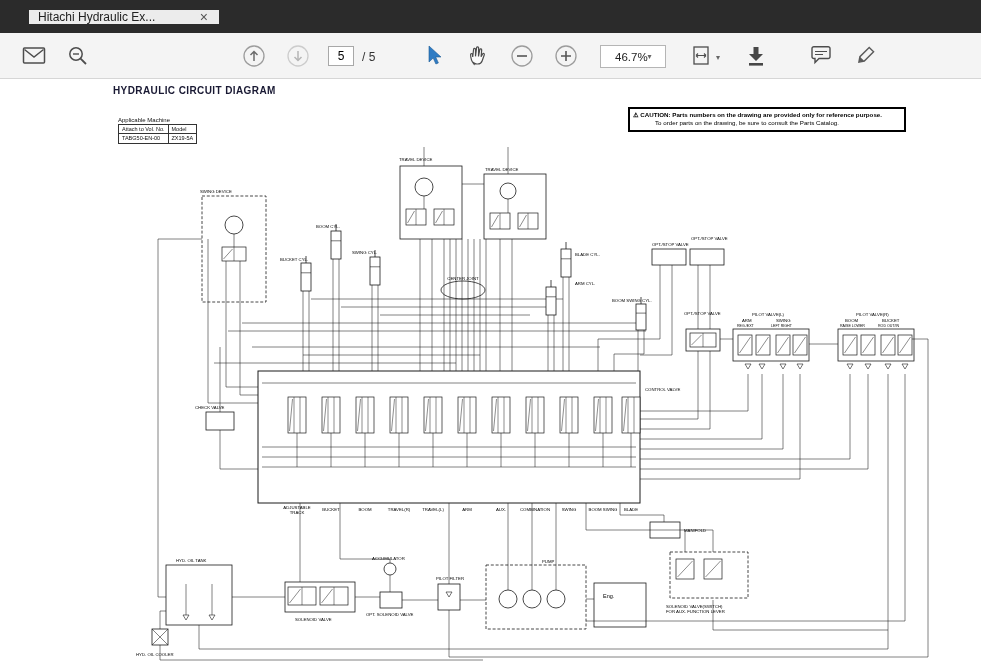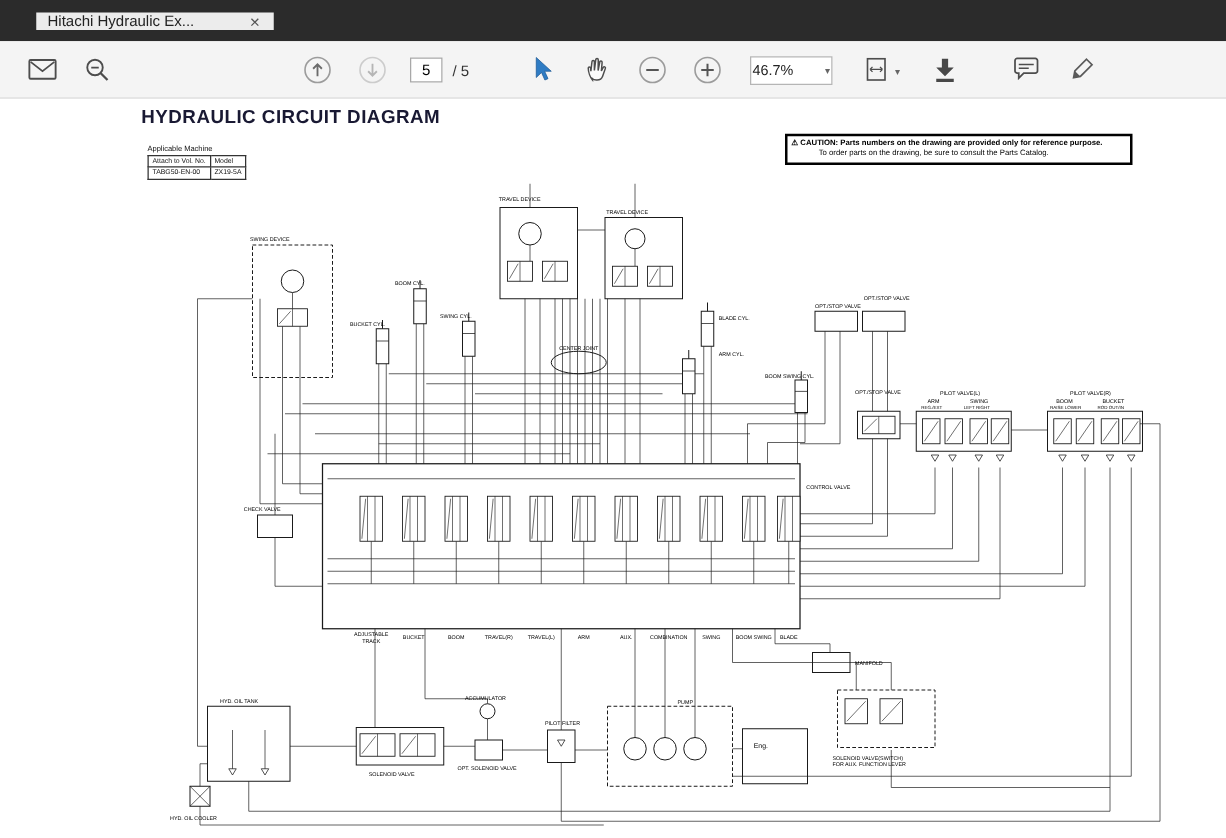--- a/index.html
+++ b/index.html
@@ -24,29 +24,29 @@
   }
   .page-input {
     position: absolute; left: 328px; top: 13px; width: 26px; height: 20px;
     border: 1px solid #a8a8a8; background: #fff; font-size: 12px; text-align: center;
     font-family: "Liberation Sans", sans-serif;
   }
   .page-total { position: absolute; left: 362px; top: 17px; font-size: 12px; color: #333; }
   .zoombox {
     position: absolute; left: 600px; top: 12px; width: 66px; height: 23px;
     border: 1px solid #b5b5b5; background: #fff; display: flex; align-items: center;
-    justify-content: space-between; padding: 0 1px; font-size: 11.5px; color: #222;
+    justify-content: space-between; padding: 0 14px; font-size: 11.5px; color: #222;
   }
   .caret { font-size: 8px; color: #666; }
   .fit-caret { position: absolute; left: 716px; top: 20px; }
   
   .docarea { position: relative; height: 590px; background: #fff; }
   .doc-title {
     position: absolute; left: 113px; top: 6px; margin: 0;
-    font-size: 15px; font-weight: bold; color: #191933; letter-spacing: .4px;
+    font-size: 10px; font-weight: bold; color: #191933; letter-spacing: .4px;
   }
   .machine { position: absolute; left: 118px; top: 38px; color: #111; }
   .machine-caption { font-size: 6px; margin-bottom: 1px; }
   .machine table { border-collapse: collapse; }
   .machine td { border: 1px solid #333; padding: 1px 3px; font-size: 5.5px; line-height: 1.15; }
   .caution {
     position: absolute; left: 628px; top: 28px; width: 278px;
     border: 2px solid #000; background: #fff; padding: 2px 3px;
     font-size: 6.2px; line-height: 1.35; color: #000;
   }

